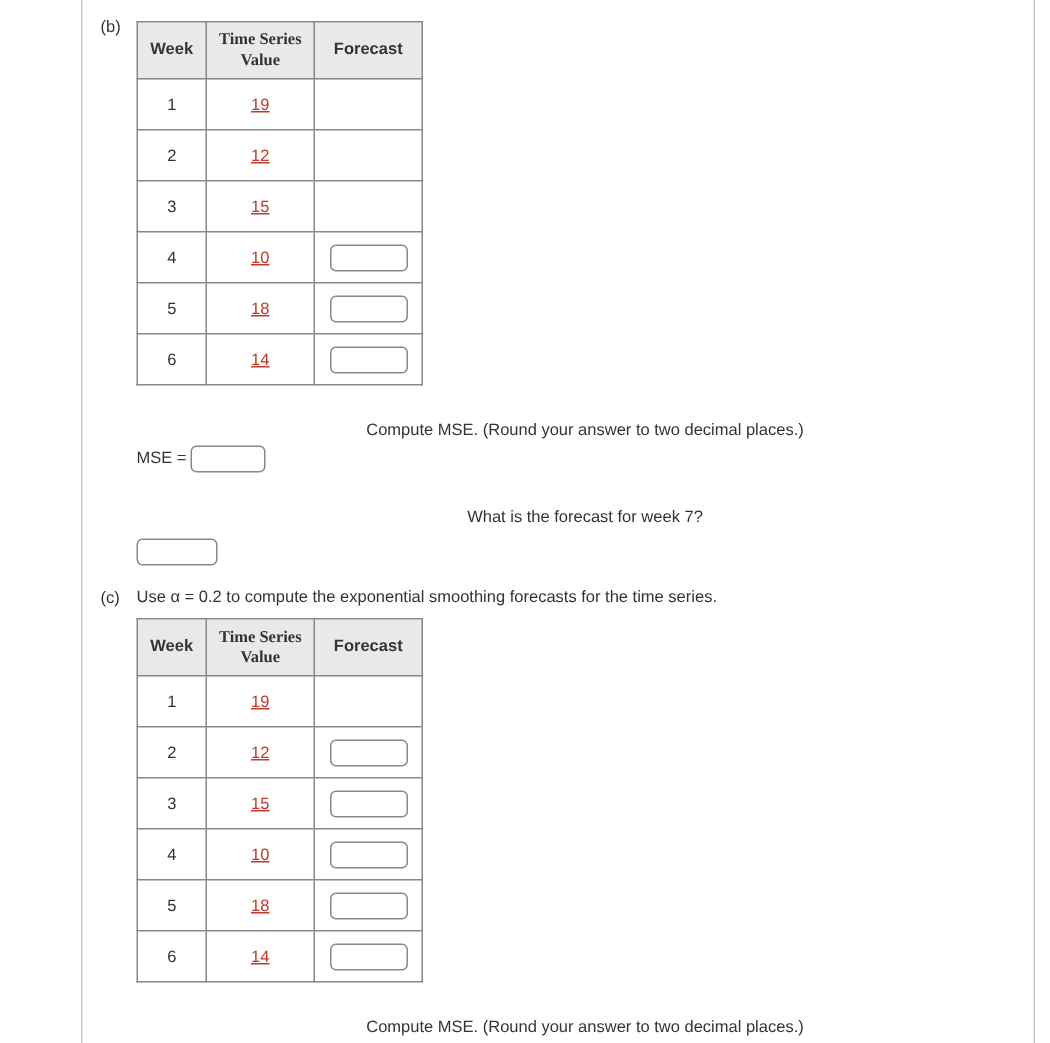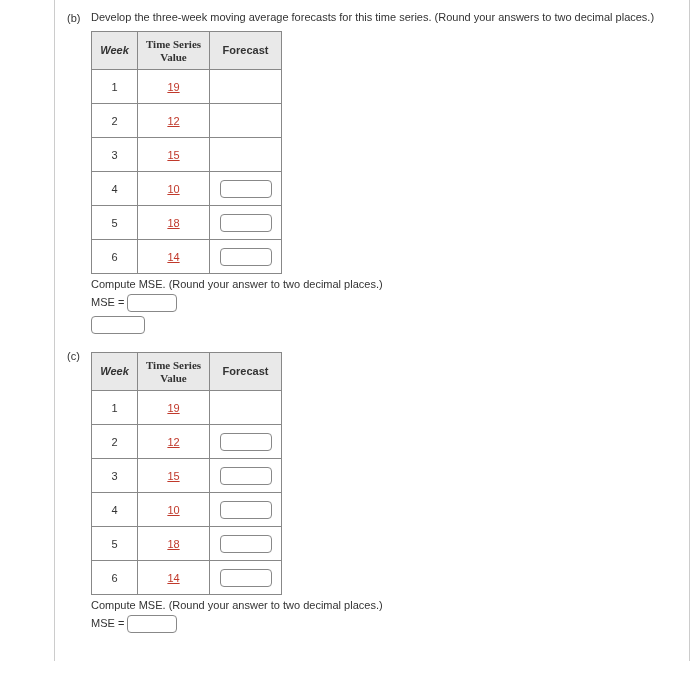--- a/index.html
+++ b/index.html
@@ -24,40 +24,40 @@
     padding-left: 12px;
     margin-bottom: 8px;
   }
   .part-label {
     width: 24px;
     flex: 0 0 24px;
     padding-top: 2px;
   }
   .part-body { flex: 1; }
   .prompt { margin-bottom: 6px; line-height: 1.4; }
-  .sub-prompt { margin-top: 4px; margin-bottom: 4px; }
+  .sub-prompt { margin-top: 24px; margin-bottom: 4px; text-align: center; }
   table.data {
     border-collapse: collapse;
     margin-top: 4px;
   }
   table.data th, table.data td {
     border: 1px solid #888;
     text-align: center;
     vertical-align: middle;
     font-size: 11px;
     padding: 0;
   }
   table.data th {
     background: #e9e9e9;
     font-weight: bold;
     height: 38px;
     line-height: 1.2;
   }
   table.data td { height: 34px; }
-  .col-week { width: 46px; font-style: italic; }
+  .col-week { width: 46px; }
   .col-ts { width: 72px; font-family: Liberation Serif, serif; }
   .col-fc { width: 72px; }
   .ts-val { color: #c0392b; text-decoration: underline; }
   .ans-input {
     display: inline-block;
     border: 1px solid #888;
     border-radius: 4px;
     height: 18px;
     background: #fff;
     padding: 0 4px;
@@ -70,21 +70,20 @@
   .eq-line { margin-top: 4px; }
 </style>
 </head>
 <body>
 
 <div class="page-wrap">
 
   <div class="part">
     <div class="part-label">(b)</div>
     <div class="part-body">
-      <div class="prompt">Develop the three-week moving average forecasts for this time series. (Round your answers to two decimal places.)</div>
 
       <table class="data">
         <thead>
           <tr>
             <th class="col-week">Week</th>
             <th class="col-ts"><span style="white-space:pre-line;display:inline-block;">Time Series
 Value</span></th>
             <th class="col-fc">Forecast</th>
           </tr>
         </thead>
@@ -121,27 +120,29 @@
           </tr>
         </tbody>
       </table>
 
       <div class="sub-prompt">Compute MSE. (Round your answer to two decimal places.)</div>
       <div class="eq-line">
         <span>MSE =</span>
         <input class="ans-input ans-inline" style="">
       </div>
 
+      <div class="sub-prompt">What is the forecast for week 7?</div>
       <input class="ans-input ans-free" style="">
     </div>
   </div>
 
   <div class="part" style="margin-top:14px;">
     <div class="part-label">(c)</div>
     <div class="part-body">
+      <div class="prompt">Use α = 0.2 to compute the exponential smoothing forecasts for the time series.</div>
 
       <table class="data">
         <thead>
           <tr>
             <th class="col-week">Week</th>
             <th class="col-ts"><span style="white-space:pre-line;display:inline-block;">Time Series
 Value</span></th>
             <th class="col-fc">Forecast</th>
           </tr>
         </thead>

